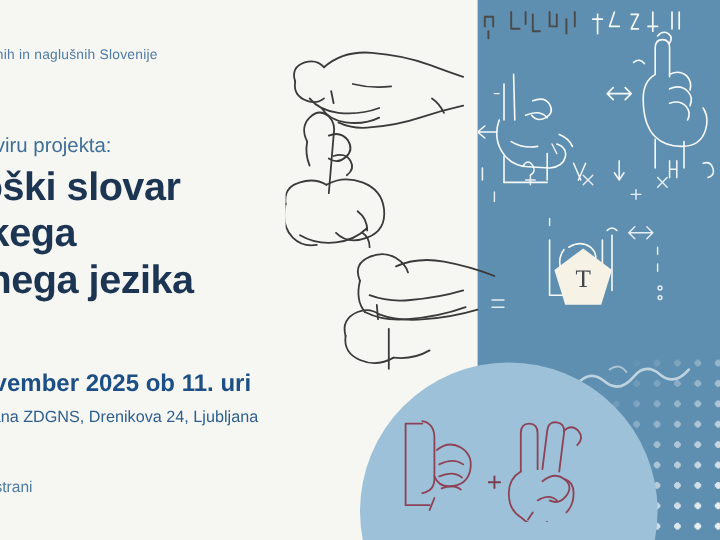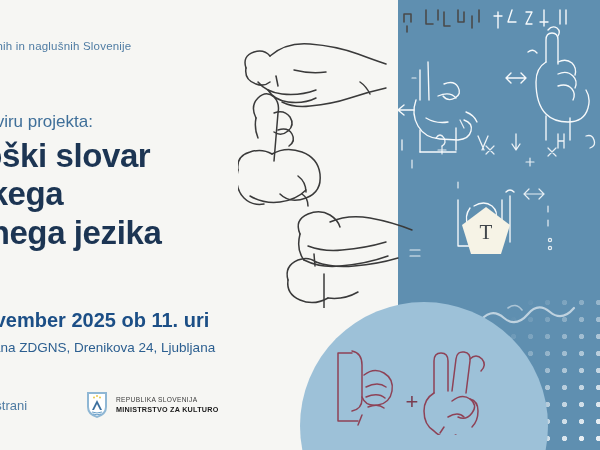--- a/index.html
+++ b/index.html
@@ -321,31 +321,14 @@
     <div>nološki slovar</div>
     <div>enskega</div>
     <div>kovnega jezika</div>
   </div>
 
   <div class="date-line">7. november 2025 ob 11. uri</div>
   <div class="place-line">na dvorana ZDGNS, Drenikova 24, Ljubljana</div>
 
   <div class="support-text">odprt s strani</div>
 
-  <div class="gov-logo">
-    <svg class="crest" viewBox="0 0 22 28">
-      <path d="M1 1 L21 1 L21 16 q0 8 -10 11 Q1 24 1 16 Z" fill="#8fb7d4"></path>
-      <path d="M3 3 L19 3 L19 16 q0 6 -8 9 Q3 22 3 16 Z" fill="#ffffff"></path>
-      <path d="M11 9 L16 19 L6 19 Z" fill="#3b6f9e"></path>
-      <path d="M11 13 L14.5 20 L7.5 20 Z" fill="#ffffff"></path>
-      <path d="M6 21 q5 2 10 0" stroke="#6aa0c8" stroke-width="1" fill="none"></path>
-      <path d="M7 23 q4 1.5 8 0" stroke="#6aa0c8" stroke-width="1" fill="none"></path>
-      <circle cx="8" cy="6.5" r="1" fill="#e8c84a"></circle>
-      <circle cx="14" cy="6.5" r="1" fill="#e8c84a"></circle>
-      <circle cx="11" cy="5" r="1" fill="#e8c84a"></circle>
-    </svg>
-    <div class="gov-text">
-      <div class="l1">REPUBLIKA SLOVENIJA</div>
-      <div class="l2">MINISTRSTVO ZA KULTURO</div>
-    </div>
-  </div>
 
 </div>
 
 </body></html>

